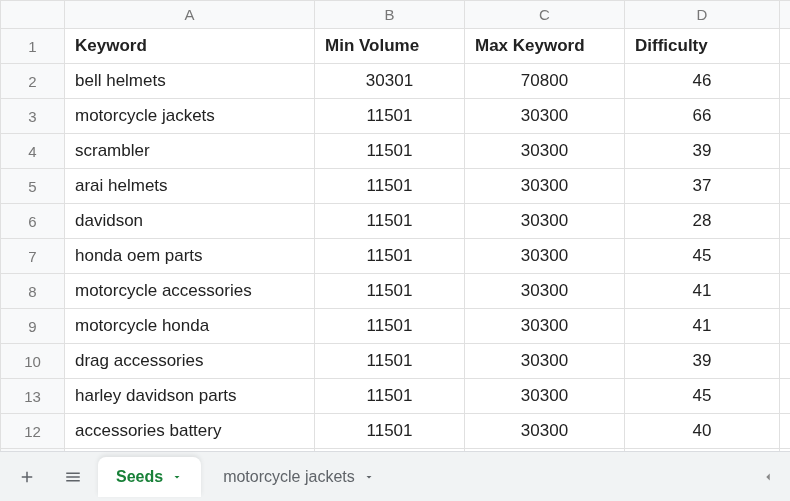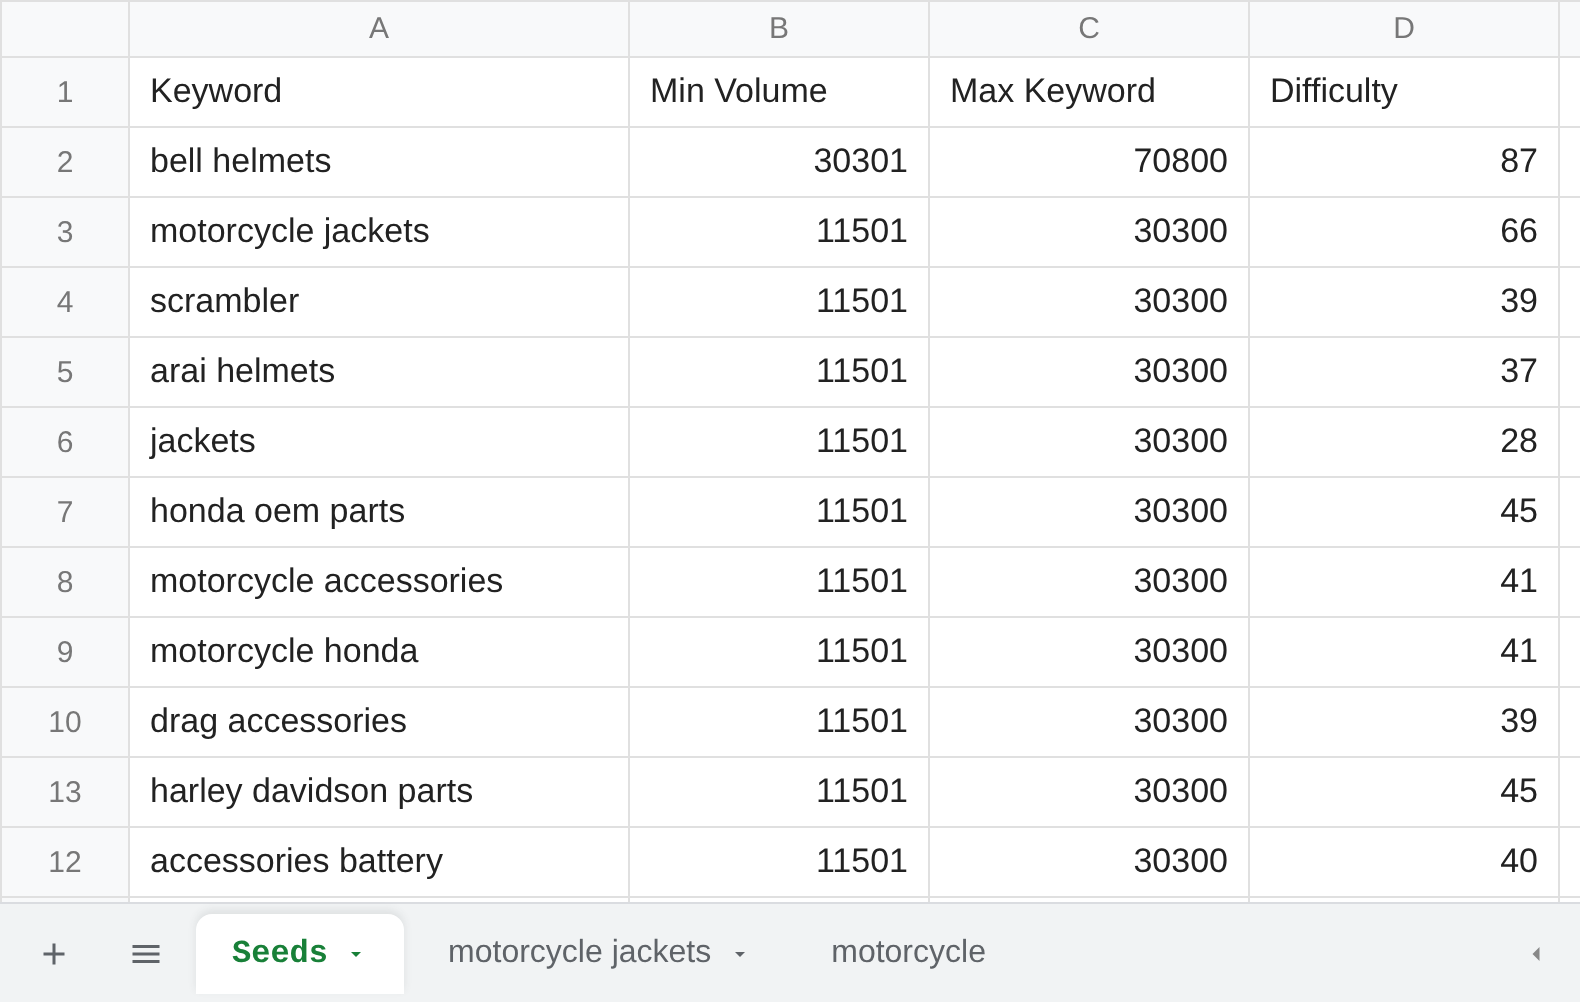--- a/index.html
+++ b/index.html
@@ -9,32 +9,32 @@
   
   .grid { position:absolute; inset:0 0 50px 0; overflow:hidden; }
   table { border-collapse:collapse; width:100%; table-layout:fixed; }
   col.rowhdr { width:64px; } col.a { width:250px; } col.b { width:150px; }
   col.c { width:160px; } col.d { width:155px; } col.e { width:30px; }
 
   th, td { border:1px solid #e0e0e0; padding:0 10px; height:35px; font-size:17px; vertical-align:middle; text-align:left; }
   tr.colhdr th { background:#f8f9fa; color:#777; font-weight:400; text-align:center; height:28px; font-size:15px; }
   tr.colhdr th.corner { background:#f8f9fa; border-top:1px solid #e0e0e0; }
   th.rowhdr { background:#f8f9fa; color:#777; font-weight:400; text-align:center; font-size:15px; }
-  td.num { text-align:right; }
-  tr.datahdr td { font-weight:400; }
+  td.num { text-align:center; }
+  tr.datahdr td { font-weight:700; }
   tr.partial td, tr.partial th { height:20px; border-bottom:none; }
 
   
   .tabstrip { position:absolute; left:0; right:0; bottom:0; height:50px; background:#f1f3f4;
               display:flex; align-items:center; padding:0 6px; border-top:1px solid #dadce0; gap:4px; }
   .tabbtn { width:42px; height:40px; display:flex; align-items:center; justify-content:center;
             border-radius:6px; color:#5f6368; }
   .tab { display:flex; align-items:center; gap:8px; padding:0 18px; height:40px;
          border-radius:8px 8px 0 0; color:#5f6368; font-size:16px; white-space:nowrap; }
-  .tab.active { background:#fff; color:#188038; font-weight:600; box-shadow:0 -2px 4px rgba(60,64,67,.1);font-family:Liberation Mono, monospace; }
+  .tab.active { background:#fff; color:#188038; font-weight:600; box-shadow:0 -2px 4px rgba(60,64,67,.1); }
   .tab .chev { width:12px; height:12px; }
   .tab.cut { overflow:hidden; max-width:120px; }
   .scroll-caret { margin-left:auto; width:32px; height:40px; display:flex; align-items:center; justify-content:center; color:#888; }
 
   svg { display:block; }
 </style>
 </head>
 <body>
 
 <div class="viewport">
@@ -66,21 +66,21 @@
         <td>Max Keyword</td>
         <td>Difficulty</td>
         <td></td>
       </tr>
 
       <tr>
         <th class="rowhdr">2</th>
         <td>bell helmets</td>
         <td class="num">30301</td>
         <td class="num">70800</td>
-        <td class="num">87</td>
+        <td class="num">46</td>
         <td></td>
       </tr>
       <tr>
         <th class="rowhdr">3</th>
         <td>motorcycle jackets</td>
         <td class="num">11501</td>
         <td class="num">30300</td>
         <td class="num">66</td>
         <td></td>
       </tr>
@@ -95,21 +95,21 @@
       <tr>
         <th class="rowhdr">5</th>
         <td>arai helmets</td>
         <td class="num">11501</td>
         <td class="num">30300</td>
         <td class="num">37</td>
         <td></td>
       </tr>
       <tr>
         <th class="rowhdr">6</th>
-        <td>jackets</td>
+        <td>davidson</td>
         <td class="num">11501</td>
         <td class="num">30300</td>
         <td class="num">28</td>
         <td></td>
       </tr>
       <tr>
         <th class="rowhdr">7</th>
         <td>honda oem parts</td>
         <td class="num">11501</td>
         <td class="num">30300</td>
@@ -187,23 +187,20 @@
         </svg>
     </div>
 
     <div class="tab">
       <span>motorcycle jackets</span>
       <svg class="chev" viewBox="0 0 24 24">
           <path fill="currentColor" d="M7 10l5 5 5-5z"></path>
         </svg>
     </div>
 
-    <div class="tab cut">
-      <span>motorcycle</span>
-    </div>
 
     <div class="scroll-caret">
       <svg width="14" height="14" viewBox="0 0 24 24">
           <path fill="currentColor" d="M15 6l-6 6 6 6z"></path>
         </svg>
     </div>
   </div>
 
 </div>
 

